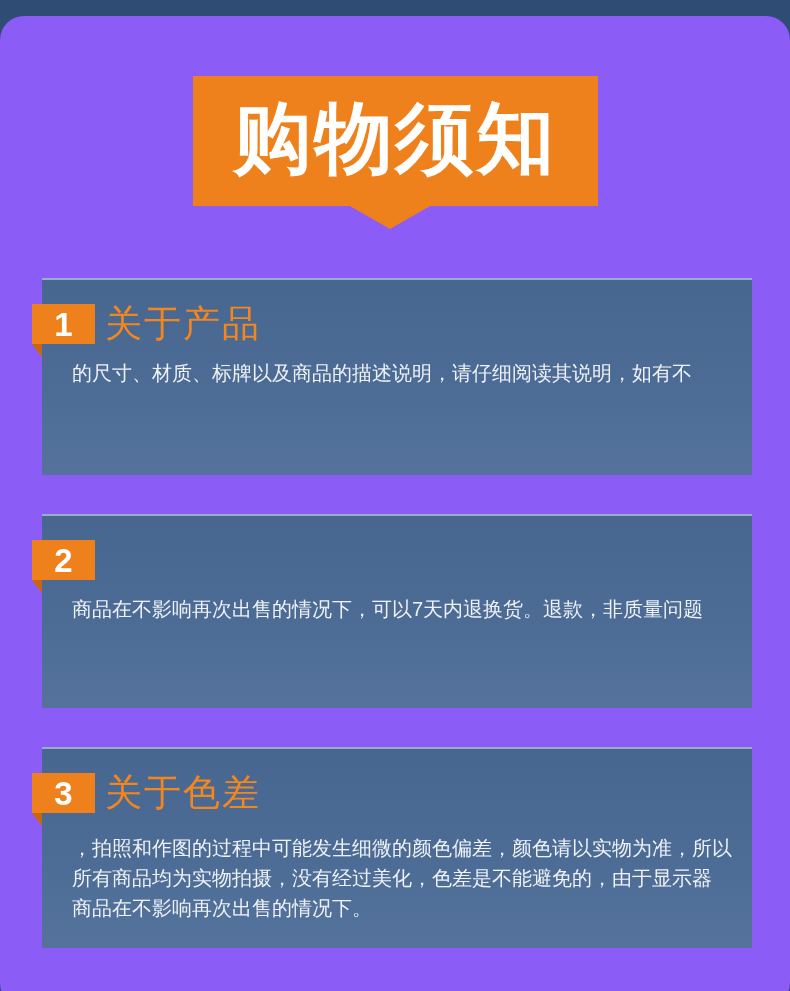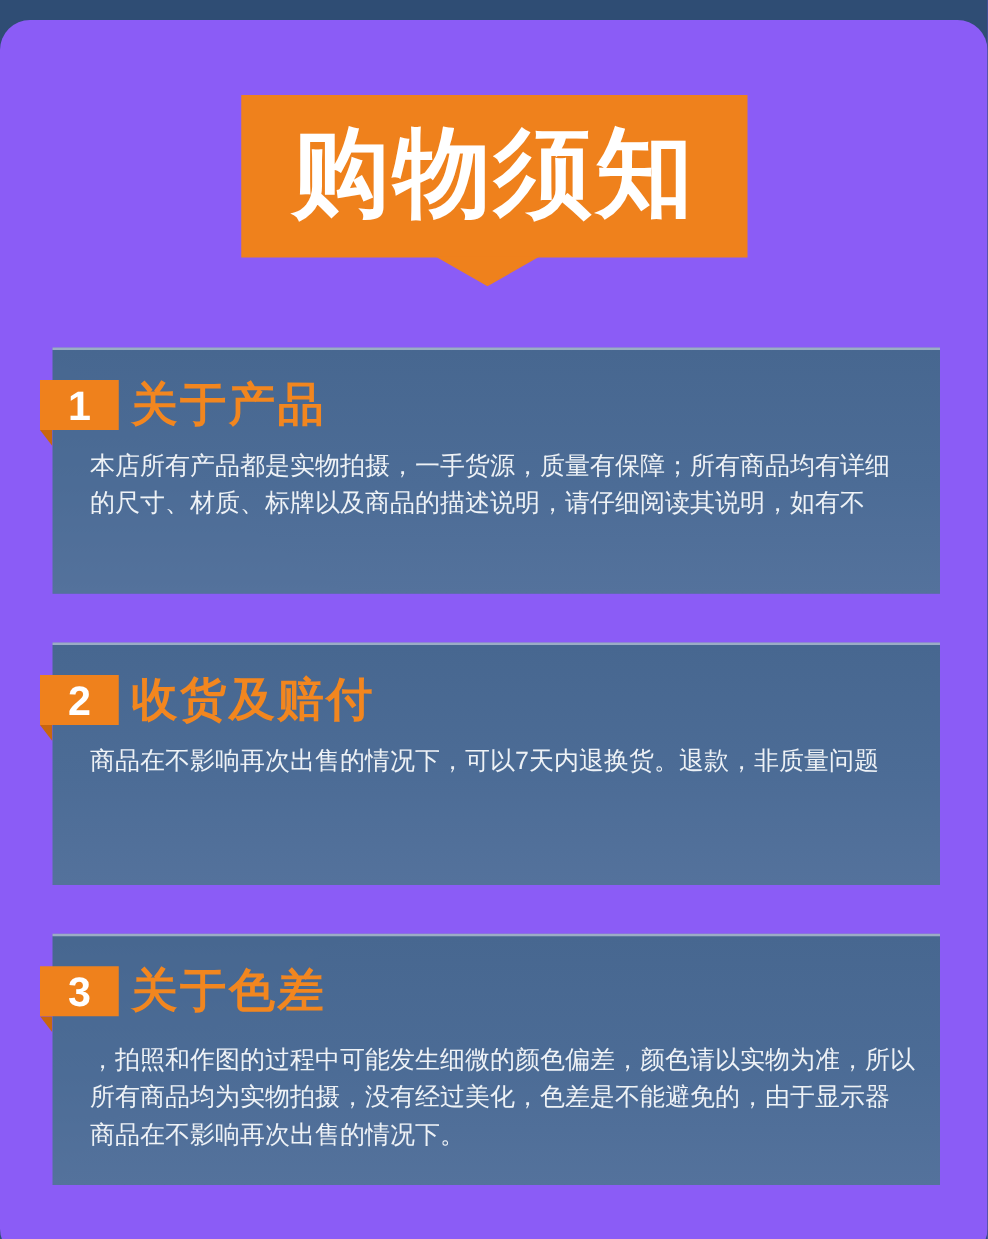--- a/index.html
+++ b/index.html
@@ -89,21 +89,21 @@
   }
   .panel-title {
     position: absolute;
     left: 63px;
     top: 22px;
     height: 44px;
     display: flex;
     align-items: center;
     color: #f2861f;
     font-size: 37px;
-    font-weight: 700;
+    font-weight: 400;
     letter-spacing: 2px;
     white-space: nowrap;
   }
   .panel-body {
     position: absolute;
     left: 30px;
     top: 78px;
     width: 650px;
     color: #eef2f6;
     font-size: 20px;
@@ -123,31 +123,29 @@
   </div>
   <div class="banner-tail"></div>
 
   <div class="panel p1">
     <div class="num-tab">
       <span class="num">1</span>
     </div>
     <div class="num-fold"></div>
     <div class="panel-title">关于产品</div>
     <div class="panel-body">
-      <div class="body-line">本店所有产品都是实物拍摄，一手货源，质量有保障；所有商品均有详细</div>
       <div class="body-line">的尺寸、材质、标牌以及商品的描述说明，请仔细阅读其说明，如有不</div>
     </div>
   </div>
 
   <div class="panel p2">
     <div class="num-tab">
       <span class="num">2</span>
     </div>
     <div class="num-fold"></div>
-    <div class="panel-title">收货及赔付</div>
     <div class="panel-body">
       <div class="body-line">商品在不影响再次出售的情况下，可以7天内退换货。退款，非质量问题</div>
     </div>
   </div>
 
   <div class="panel p3">
     <div class="num-tab">
       <span class="num">3</span>
     </div>
     <div class="num-fold"></div>

